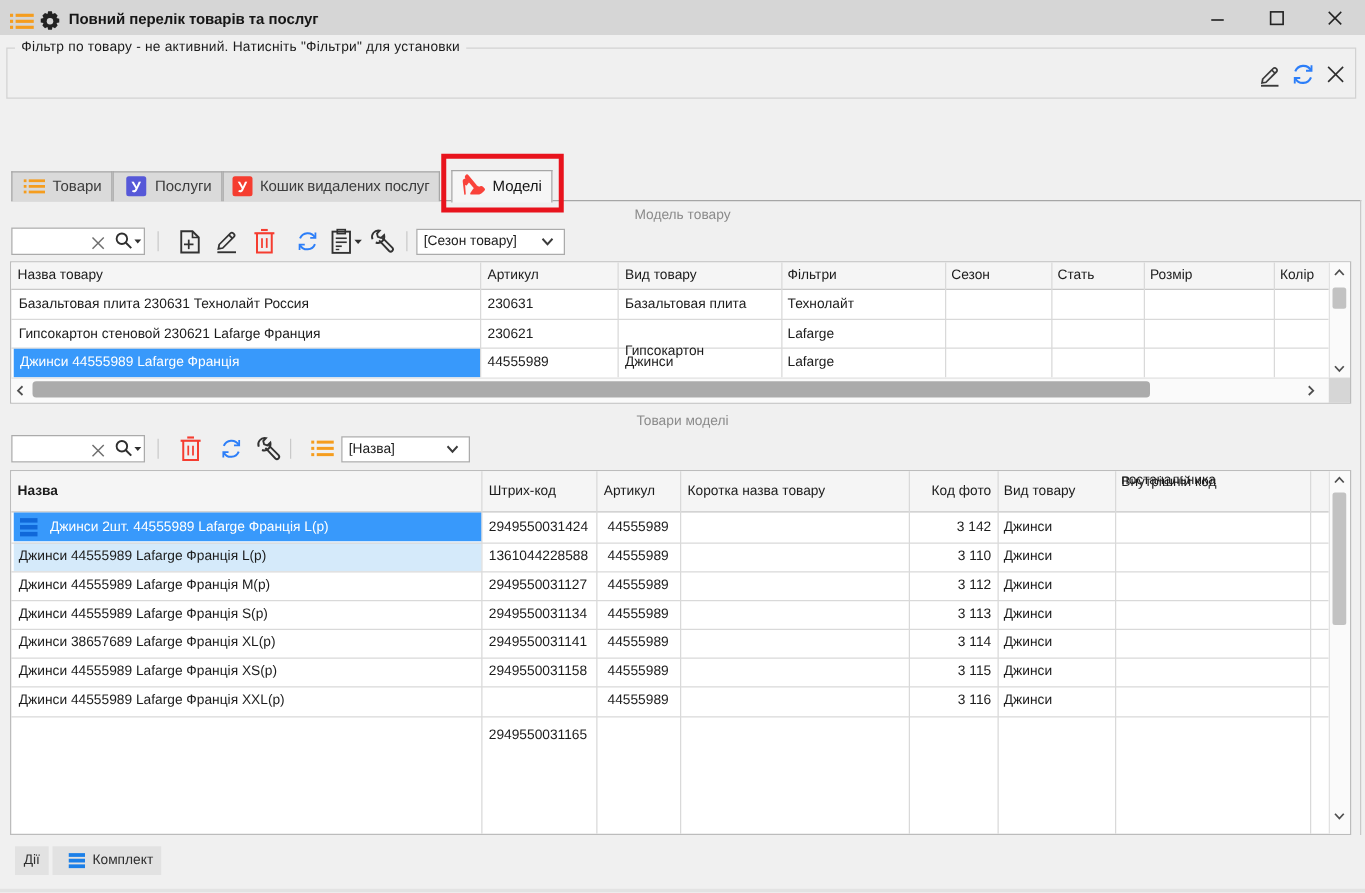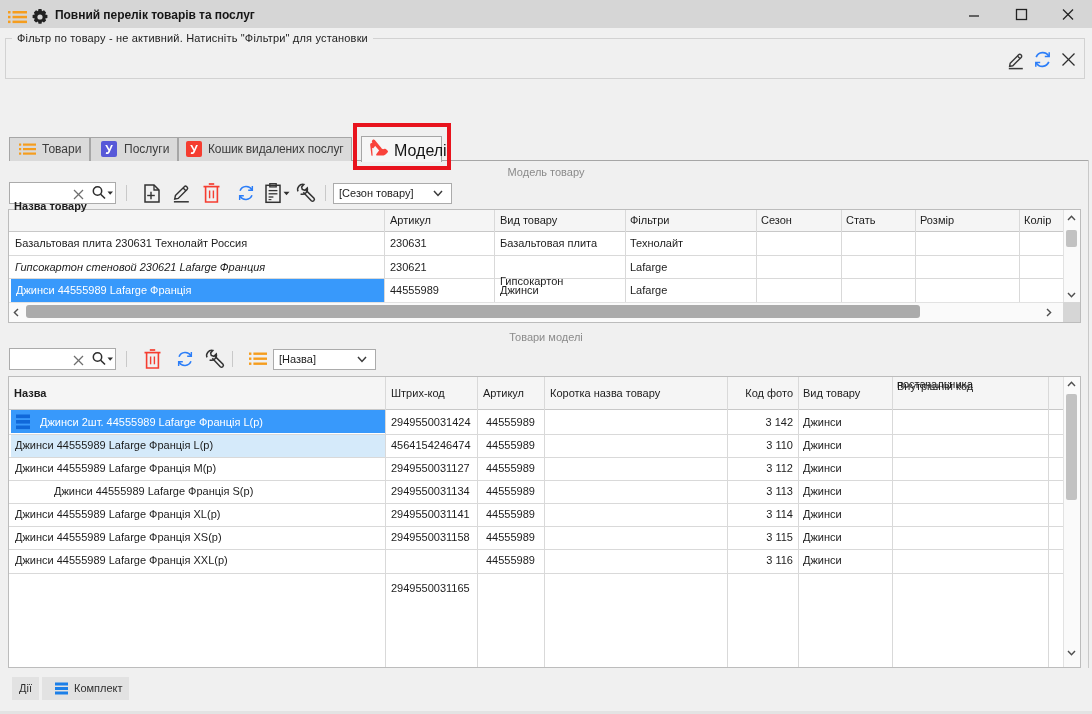--- a/index.html
+++ b/index.html
@@ -85,21 +85,21 @@
  <text x="8" y="12.5" font-family="Liberation Sans" font-size="12" font-weight="bold" fill="#fff" text-anchor="middle">У</text>
 </svg>
 <div class="txt" style="left:208px;top:142px;font-size:12px;letter-spacing:-0.12px;color:#3c3c3c;">Кошик видалених послуг</div>
 <svg style="left:369px;top:139px" width="19" height="18" viewBox="0 0 19 18">
  <g fill="#f9423a">
   <path d="M3.6 0.9 C4.3 0.2 5.2 0.4 5.8 1.1 L12.6 9.3 C11.9 10.2 11.2 11.1 10.6 12.1 L3.2 3.4 C2.6 2.7 2.9 1.6 3.6 0.9 Z"></path>
   <path d="M1.5 4.6 L4.6 2.9 L6.3 6.8 L4.3 9.3 L3.1 9.0 L3.6 16.2 C3.65 17.0 2.5 17.1 2.4 16.3 L1.2 6.3 C1.1 5.6 1.2 5.1 1.5 4.6 Z"></path>
   <path d="M12.6 9.3 C13.3 10.1 14.1 10.5 15.0 10.1 C15.8 9.7 16.7 9.7 17.4 10.4 L18.7 11.8 C19.2 12.3 19.1 12.9 18.5 13.5 L16.8 15.2 C15.9 16.1 14.7 16.6 13.4 16.6 L8.0 16.6 C7.2 16.6 6.9 15.9 7.4 15.1 L9.3 12.4 C10.3 11.0 11.4 10.0 12.6 9.3 Z"></path>
  </g>
 </svg>
-<div class="txt" style="left:394px;top:142px;font-size:16px;color:#141414;">Моделі</div>
+<div class="txt" style="left:394px;top:142px;font-size:12px;color:#141414;">Моделі</div>
 
 <div class="abs" style="left:353px;top:123px;width:98px;height:47px;border:4px solid #e8131d;"></div>
 
 <div class="txt" style="left:0;top:166px;width:1092px;text-align:center;color:#8b8b8b;">Модель товару</div>
 
 <div class="abs" style="left:9px;top:182px;width:107px;height:22px;background:#fff;border:1px solid #ababab;"></div>
 <svg style="left:73px;top:189px" width="11" height="11" viewBox="0 0 11 11">
  <g stroke="#6e6e6e" stroke-width="1.2">
       <line x1="1" y1="1" x2="10" y2="10"></line>
       <line x1="10" y1="1" x2="1" y2="10"></line>
@@ -160,42 +160,42 @@
 </svg>
 <div class="vline" style="left:325px;top:185px;height:16px;background:#c9c9c9;"></div>
 <div class="abs" style="left:333px;top:183px;width:119px;height:21px;background:#fff;border:1px solid #ababab;"></div>
 <div class="txt" style="left:339px;top:187px;">[Сезон товару]</div>
 <svg style="left:433px;top:190px" width="10" height="7" viewBox="0 0 10 7">
  <path d="M1 1 L5 5.4 L9 1" fill="none" stroke="#3a3a3a" stroke-width="1.5"></path>
 </svg>
 
 <div class="abs" style="left:8px;top:209px;width:1073px;height:114px;background:#fff;border:1px solid #bcbcbc;"></div>
 <div class="abs" style="left:9px;top:210px;width:1071px;height:22px;background:#f5f5f5;border-bottom:1px solid #c8c8c8;"></div>
-<div class="txt" style="left:14px;top:200px;font-weight:bold;">Назва товару</div>
+<div class="txt" style="left:14px;top:214px;font-weight:normal;">Назва товару</div>
 <div class="txt" style="left:390px;top:214px;">Артикул</div>
 <div class="txt" style="left:500px;top:214px;">Вид товару</div>
 <div class="txt" style="left:630px;top:214px;">Фільтри</div>
 <div class="txt" style="left:761px;top:214px;">Сезон</div>
 <div class="txt" style="left:846px;top:214px;">Стать</div>
 <div class="txt" style="left:920px;top:214px;">Розмір</div>
 <div class="txt" style="left:1024px;top:214px;">Колір</div>
 <div class="vline" style="left:384px;top:210px;height:92px;"></div>
 <div class="vline" style="left:494px;top:210px;height:92px;"></div>
 <div class="vline" style="left:625px;top:210px;height:92px;"></div>
 <div class="vline" style="left:756px;top:210px;height:92px;"></div>
 <div class="vline" style="left:841px;top:210px;height:92px;"></div>
 <div class="vline" style="left:915px;top:210px;height:92px;"></div>
 <div class="vline" style="left:1019px;top:210px;height:92px;"></div>
 <div class="hline" style="left:9px;top:255px;width:1054px;"></div>
 <div class="hline" style="left:9px;top:278px;width:1054px;"></div>
 <div class="txt" style="left:15px;top:237px;">Базальтовая плита 230631 Технолайт Россия</div>
 <div class="txt" style="left:390px;top:237px;">230631</div>
 <div class="txt" style="left:500px;top:237px;">Базальтовая плита</div>
 <div class="txt" style="left:630px;top:237px;">Технолайт</div>
-<div class="txt" style="left:15px;top:261px;font-style:italic;">Гипсокартон стеновой 230621 Lafarge Франция</div>
+<div class="txt" style="left:15px;top:261px;">Гипсокартон стеновой 230621 Lafarge Франция</div>
 <div class="txt" style="left:390px;top:261px;">230621</div>
 <div class="txt" style="left:500px;top:261px;margin-top:14px;">Гипсокартон</div>
 <div class="txt" style="left:630px;top:261px;">Lafarge</div>
 <div class="abs" style="left:11px;top:279px;width:373px;height:23px;background:#3899fb;"></div>
 <div class="txt" style="left:16px;top:284px;color:#fff;">Джинси 44555989 Lafarge Франція</div>
 <div class="txt" style="left:390px;top:284px;">44555989</div>
 <div class="txt" style="left:500px;top:284px;">Джинси</div>
 <div class="txt" style="left:630px;top:284px;">Lafarge</div>
 
 <div class="abs" style="left:1063px;top:210px;width:17px;height:92px;background:#fafafa;border-left:1px solid #e2e2e2;"></div>
@@ -293,38 +293,38 @@
     <rect x="0" y="6" width="14" height="3.6" fill="#1068d9"></rect>
     <rect x="0" y="11.5" width="14" height="3.6" fill="#1068d9"></rect>
   </svg>
 <div class="txt" style="left:40px;top:416px;color:#fff;">Джинси 2шт. 44555989 Lafarge Франція L(p)</div>
 <div class="txt" style="left:391px;top:416px;">2949550031424</div>
 <div class="txt" style="left:486px;top:416px;">44555989</div>
 <div class="txt" style="left:793px;top:416px;transform:translateX(-100%);">3 142</div>
 <div class="txt" style="left:803px;top:416px;">Джинси</div>
 <div class="abs" style="left:11px;top:434px;width:374px;height:23px;background:#d5eafa;"></div>
 <div class="txt" style="left:15px;top:439px;">Джинси 44555989 Lafarge Франція L(p)</div>
-<div class="txt" style="left:391px;top:439px;">4564154246474</div>
+<div class="txt" style="left:391px;top:439px;">1361044228588</div>
 <div class="txt" style="left:486px;top:439px;">44555989</div>
 <div class="txt" style="left:793px;top:439px;transform:translateX(-100%);">3 110</div>
 <div class="txt" style="left:803px;top:439px;">Джинси</div>
 <div class="hline" style="left:9px;top:434px;width:1054px;"></div>
 <div class="txt" style="left:15px;top:462px;">Джинси 44555989 Lafarge Франція M(p)</div>
 <div class="txt" style="left:391px;top:462px;">2949550031127</div>
 <div class="txt" style="left:486px;top:462px;">44555989</div>
 <div class="txt" style="left:793px;top:462px;transform:translateX(-100%);">3 112</div>
 <div class="txt" style="left:803px;top:462px;">Джинси</div>
 <div class="hline" style="left:9px;top:457px;width:1054px;"></div>
-<div class="txt" style="left:15px;top:485px;margin-left:39px;">Джинси 44555989 Lafarge Франція S(p)</div>
+<div class="txt" style="left:15px;top:485px;">Джинси 44555989 Lafarge Франція S(p)</div>
 <div class="txt" style="left:391px;top:485px;">2949550031134</div>
 <div class="txt" style="left:486px;top:485px;">44555989</div>
 <div class="txt" style="left:793px;top:485px;transform:translateX(-100%);">3 113</div>
 <div class="txt" style="left:803px;top:485px;">Джинси</div>
 <div class="hline" style="left:9px;top:480px;width:1054px;"></div>
-<div class="txt" style="left:15px;top:508px;">Джинси 44555989 Lafarge Франція XL(p)</div>
+<div class="txt" style="left:15px;top:508px;">Джинси 38657689 Lafarge Франція XL(p)</div>
 <div class="txt" style="left:391px;top:508px;">2949550031141</div>
 <div class="txt" style="left:486px;top:508px;">44555989</div>
 <div class="txt" style="left:793px;top:508px;transform:translateX(-100%);">3 114</div>
 <div class="txt" style="left:803px;top:508px;">Джинси</div>
 <div class="hline" style="left:9px;top:503px;width:1054px;"></div>
 <div class="txt" style="left:15px;top:531px;">Джинси 44555989 Lafarge Франція XS(p)</div>
 <div class="txt" style="left:391px;top:531px;">2949550031158</div>
 <div class="txt" style="left:486px;top:531px;">44555989</div>
 <div class="txt" style="left:793px;top:531px;transform:translateX(-100%);text-align:right;">3 115</div>
 <div class="txt" style="left:803px;top:531px;">Джинси</div>

